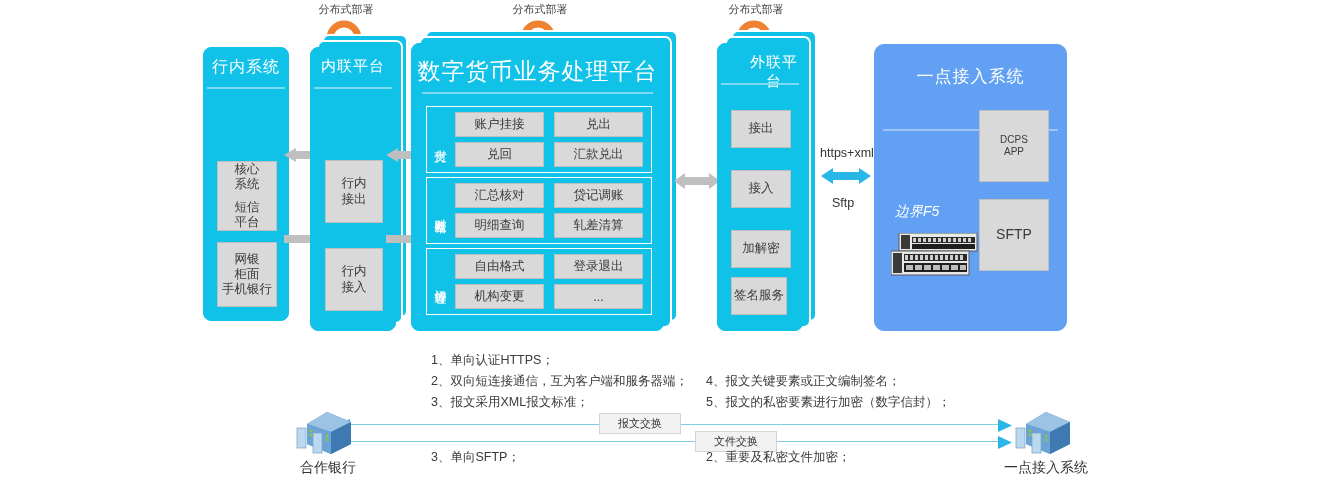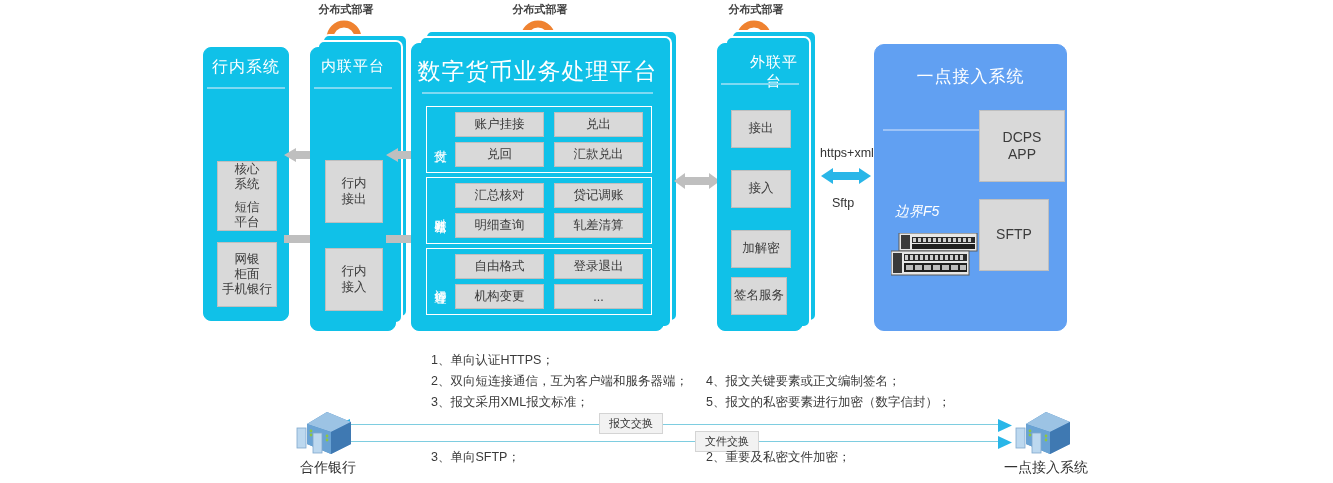--- a/index.html
+++ b/index.html
@@ -2,21 +2,21 @@
 <html><head>
 <meta charset="utf-8">
 <title>Architecture Diagram</title>
 <style>
   html,body{margin:0;padding:0;background:#ffffff;}
   body{
     width:1333px;height:483px;position:relative;overflow:hidden;
     font-family:"Liberation Sans","DejaVu Sans",sans-serif;
     color:#404040;
   }
-  .abs{position:absolute;font-weight:bold;}
+  .abs{position:absolute;}
 
   
   .deploy-label{
     font-size:11px;color:#444;white-space:nowrap;text-align:center;
   }
   .deploy-arrow{width:46px;height:40px;}
 
   
   .stack{position:absolute;background:#10c1e8;border-radius:7px;
          border:2px solid #ffffff;box-sizing:border-box;}
@@ -74,21 +74,21 @@
 
   
   .proto{position:absolute;font-size:12.5px;color:#333;white-space:nowrap;}
 
   
   .blist{position:absolute;font-size:12.5px;color:#3a3a3a;line-height:21px;white-space:nowrap;}
 
   .exline{position:absolute;height:1px;background:#7ecde0;}
   .extag{
     position:absolute;background:#f2f2f2;border:1px solid #d4d4d4;
-    font-size:11px;color:#333;padding:2px 9px;box-sizing:border-box;
+    font-size:11px;color:#333;padding:2px 18px;box-sizing:border-box;
     white-space:nowrap;
   }
   .srv-label{position:absolute;font-size:14px;color:#333;white-space:nowrap;text-align:center;}
 
   .f5label{position:absolute;color:#ffffff;font-size:14px;white-space:nowrap;}
 </style>
 </head>
 <body>
 
 <div class="abs deploy-label" style="left:311px;top:2px;width:70px;">
@@ -291,21 +291,21 @@
           <rect x="24" y="32" width="7" height="5"></rect>
         <rect x="33" y="32" width="7" height="5"></rect>
           <rect x="42" y="32" width="7" height="5"></rect>
         <rect x="51" y="32" width="7" height="5"></rect>
           <rect x="60" y="32" width="7" height="5"></rect>
         <rect x="69" y="32" width="6" height="5"></rect>
       </g>
     </svg>
   </div>
 
-  <div class="gbox" style="left:104px;top:65px;width:86px;height:72px;font-size:14px;">
+  <div class="gbox" style="left:104px;top:65px;width:70px;height:72px;font-size:10px;">
     <span class="sub">DCPS</span>
     <span class="sub">APP</span>
   </div>
   <div class="gbox" style="left:104px;top:154px;width:70px;height:72px;font-size:14px;">SFTP</div>
 </div>
 
 <div class="blist" style="left:431px;top:350px;">
   <div>1、单向认证HTTPS；</div>
   <div>2、双向短连接通信，互为客户端和服务器端；</div>
   <div>3、报文采用XML报文标准；</div>

